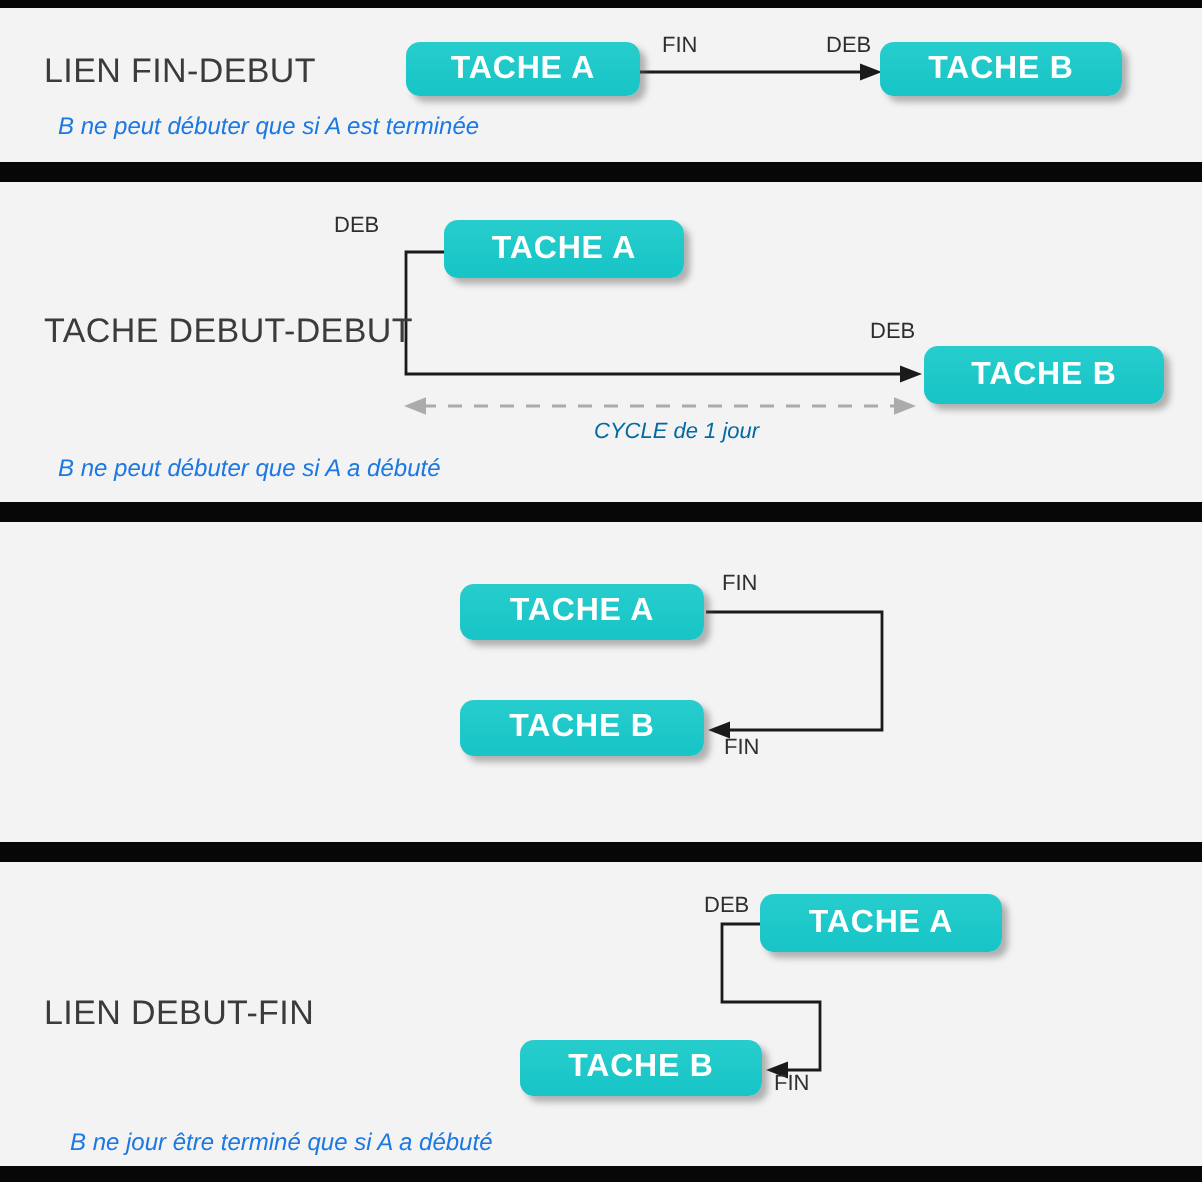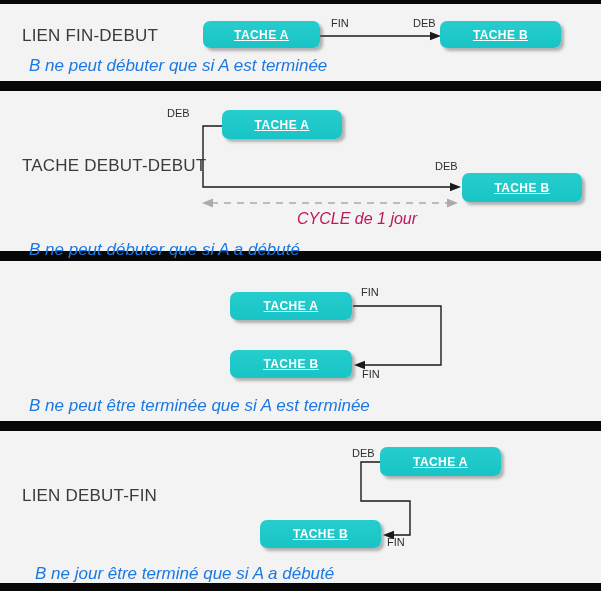--- a/index.html
+++ b/index.html
@@ -2,25 +2,25 @@
 <html><head>
 <meta charset="utf-8">
 <style>
   html,body{margin:0;padding:0;background:#fff;}
   body{font-family:"Liberation Sans","DejaVu Sans",sans-serif;}
   #canvas{position:relative;width:601px;height:591px;background:#F3F3F3;overflow:hidden;}
   .bar{position:absolute;left:0;width:601px;background:#070707;}
   .sec-title{position:absolute;font-size:17px;color:#3B3B3B;letter-spacing:0.2px;white-space:nowrap;}
   .task-box{position:absolute;background:linear-gradient(180deg,#27CDCD 0%,#17C4C6 100%);
             border-radius:7px;box-shadow:3px 3px 3px rgba(95,95,95,0.45);
-            color:#FFFFFF;font-size:12px;font-weight:bold;letter-spacing:0.4px;
-            display:flex;align-items:center;justify-content:center;white-space:nowrap;text-decoration:underline;}
+            color:#FFFFFF;font-size:16px;font-weight:bold;letter-spacing:0.4px;
+            display:flex;align-items:center;justify-content:center;white-space:nowrap;}
   .conn-label{position:absolute;font-size:11px;color:#2E2E2E;white-space:nowrap;}
-  .note{position:absolute;font-size:17px;font-style:italic;color:#1C78E2;white-space:nowrap;}
-  .cycle-label{position:absolute;font-size:16px;font-style:italic;color:#be185d;white-space:nowrap;}
+  .note{position:absolute;font-size:12px;font-style:italic;color:#1C78E2;white-space:nowrap;}
+  .cycle-label{position:absolute;font-size:11px;font-style:italic;color:#0369a1;white-space:nowrap;}
   svg.wires{position:absolute;left:0;top:0;}
 </style>
 </head>
 <body>
 
 <div id="canvas">
 
   <svg class="wires" width="601" height="591" viewBox="0 0 601 591">
     <g>
       <line x1="320" y1="36" x2="432" y2="36" stroke="#1A1A1A" stroke-width="1.4"></line>
@@ -57,28 +57,27 @@
   <div class="conn-label" style="left:413px;top:17px">DEB</div>
   <div class="task-box" style="left:440px;top:21px;width:121px;height:27px">TACHE B</div>
   <div class="note" style="left:29px;top:56px">B ne peut débuter que si A est terminée</div>
 
   <div class="conn-label" style="left:167px;top:107px">DEB</div>
   <div class="task-box" style="left:222px;top:110px;width:120px;height:29px">TACHE A</div>
   <div class="sec-title" style="left:22px;top:156px">TACHE DEBUT-DEBUT</div>
   <div class="conn-label" style="left:435px;top:160px">DEB</div>
   <div class="task-box" style="left:462px;top:173px;width:120px;height:29px">TACHE B</div>
   <div class="cycle-label" style="left:297px;top:210px">CYCLE de 1 jour</div>
-  <div class="note" style="left:29px;top:240px">B ne peut débuter que si A a débuté</div>
+  <div class="note" style="left:29px;top:227px">B ne peut débuter que si A a débuté</div>
 
   <div class="task-box" style="left:230px;top:292px;width:122px;height:28px">TACHE A</div>
   <div class="conn-label" style="left:361px;top:286px">FIN</div>
   <div class="task-box" style="left:230px;top:350px;width:122px;height:28px">TACHE B</div>
   <div class="conn-label" style="left:362px;top:368px">FIN</div>
-  <div class="note" style="left:29px;top:396px">B ne peut être terminée que si A est terminée</div>
 
   <div class="conn-label" style="left:352px;top:447px">DEB</div>
   <div class="task-box" style="left:380px;top:447px;width:121px;height:29px">TACHE A</div>
-  <div class="sec-title" style="left:22px;top:486px">LIEN DEBUT-FIN</div>
+  <div class="sec-title" style="left:22px;top:497px">LIEN DEBUT-FIN</div>
   <div class="task-box" style="left:260px;top:520px;width:121px;height:28px">TACHE B</div>
   <div class="conn-label" style="left:387px;top:536px">FIN</div>
   <div class="note" style="left:35px;top:564px">B ne jour être terminé que si A a débuté</div>
 
 </div>
 
 </body></html>

